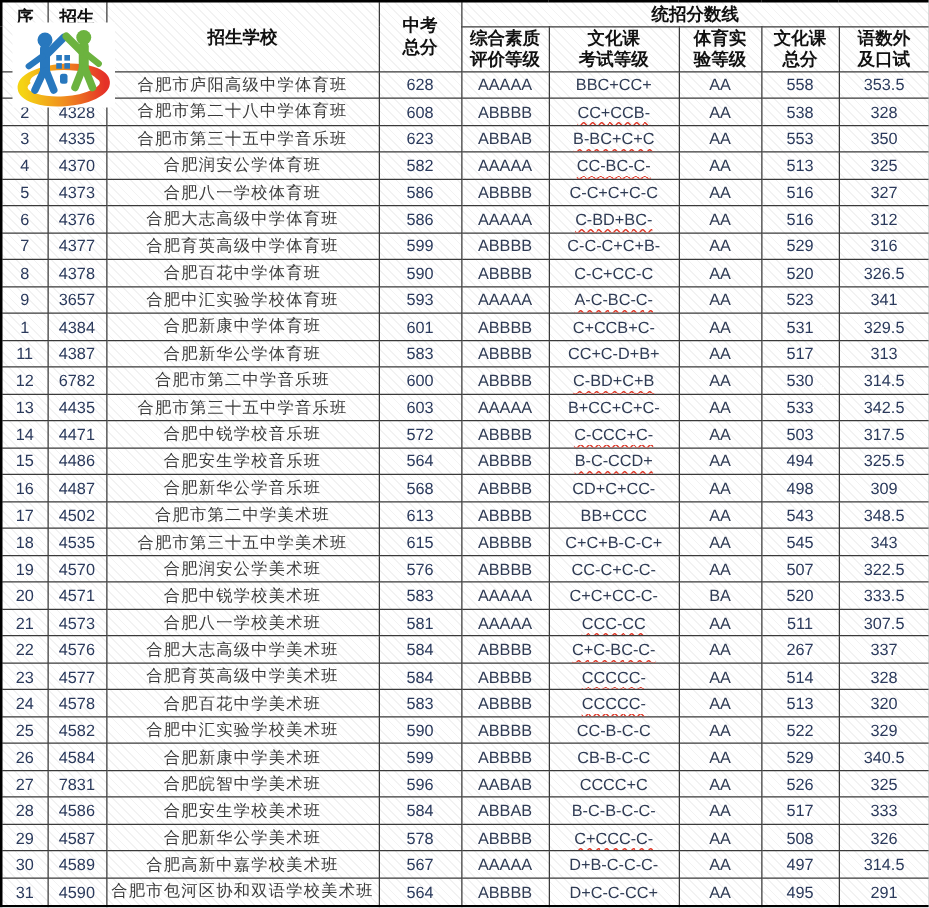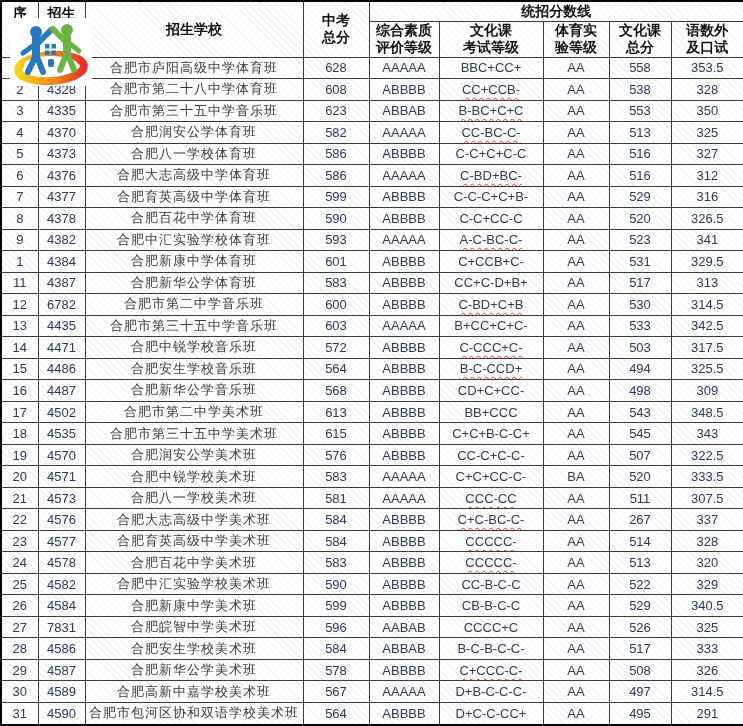--- a/index.html
+++ b/index.html
@@ -190,21 +190,21 @@
           <td class="col-school">合肥百花中学体育班</td>
           <td class="col-total">590</td>
           <td class="col-quality">ABBBB</td>
           <td class="col-exam">C-C+CC-C</td>
           <td class="col-sports">AA</td>
           <td class="col-culture">520</td>
           <td class="col-oral">326.5</td>
         </tr>
         <tr>
           <td class="col-seq">9</td>
-          <td class="col-code">4382</td>
+          <td class="col-code">3657</td>
           <td class="col-school">合肥中汇实验学校体育班</td>
           <td class="col-total">593</td>
           <td class="col-quality">AAAAA</td>
           <td class="col-exam misspell">A-C-BC-C-</td>
           <td class="col-sports">AA</td>
           <td class="col-culture">523</td>
           <td class="col-oral">341</td>
         </tr>
         <tr>
           <td class="col-seq">1</td>

